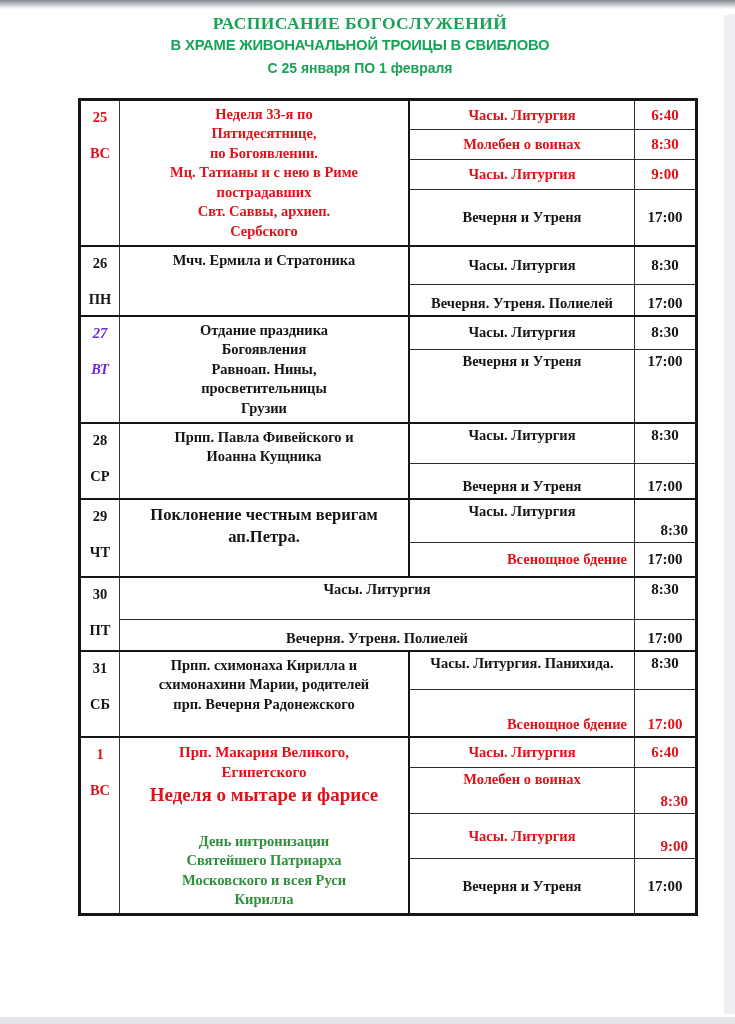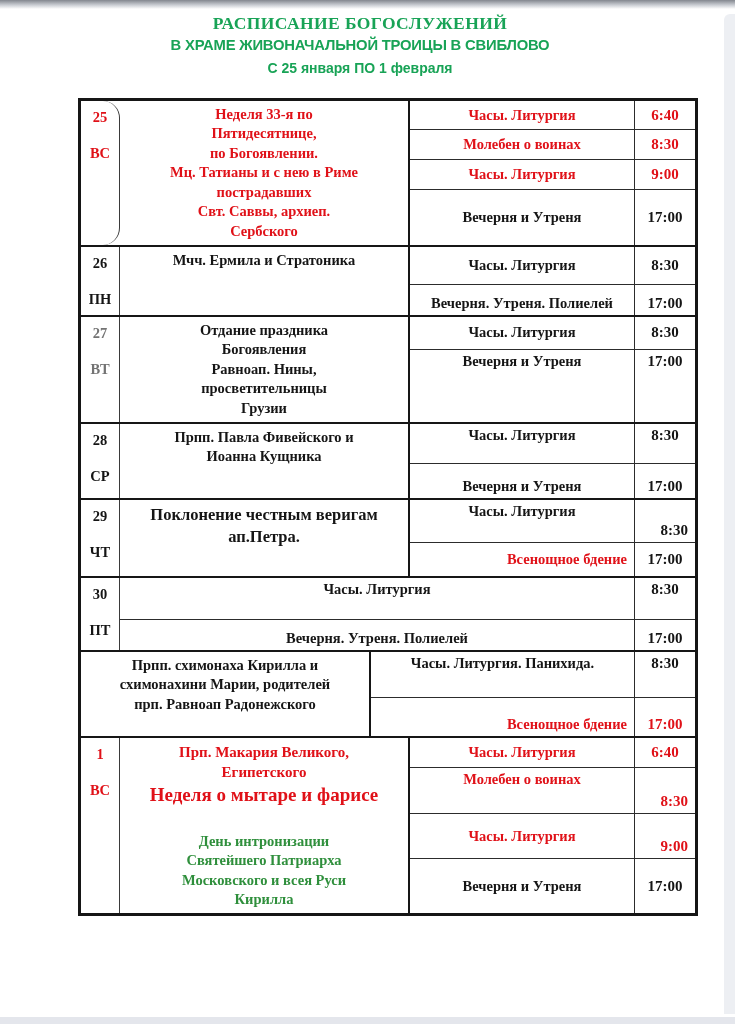--- a/index.html
+++ b/index.html
@@ -65,21 +65,21 @@
 <div class="photo-bottom"></div>
 
 <div class="header" style="color: rgb(24, 163, 86);">
   <div class="title1">РАСПИСАНИЕ БОГОСЛУЖЕНИЙ</div>
   <div class="title2">В ХРАМЕ ЖИВОНАЧАЛЬНОЙ ТРОИЦЫ В СВИБЛОВО</div>
   <div class="title3">С 25 января ПО 1 февраля</div>
 </div>
 
 <div class="schedule-table" style="border-color: rgb(22, 22, 22);">
     <div class="day-row" style="min-height: 134px;">
-      <div class="cell-date" style="color: rgb(224, 17, 24); border-radius: 17px;">
+      <div class="cell-date" style="color: rgb(224, 17, 24);">
         <div>25</div>
         <div>ВС</div>
       </div>
       <div class="cell-desc">
         <div class="desc-par" style="color: rgb(224, 17, 24); font-size: 14.5px;">Неделя 33-я по
 Пятидесятнице,
 по Богоявлении.
 Мц. Татианы и с нею в Риме
 пострадавших
 Свт. Саввы, архиеп.
@@ -141,21 +141,21 @@
           <div class="svc-label v-bottom">
             <div style="color: rgb(21, 21, 21);">Вечерня. Утреня. Полиелей</div>
           </div>
           <div class="svc-time v-bottom">
             <div style="color: rgb(21, 21, 21);">17:00</div>
           </div>
         </div>
       </div>
     </div>
     <div class="day-row" style="min-height: 99px;">
-      <div class="cell-date" style="color: #737373;">
+      <div class="cell-date" style="color: #6d28d9; font-style: italic;">
         <div>27</div>
         <div>ВТ</div>
       </div>
       <div class="cell-desc">
         <div class="desc-par" style="color: rgb(21, 21, 21); font-size: 14.5px;">Отдание праздника
 Богоявления
 Равноап. Нины,
 просветительницы
 Грузии</div>
       </div>
@@ -252,27 +252,31 @@
           <div class="svc-label v-bottom">
             <div style="color: rgb(21, 21, 21);">Вечерня. Утреня. Полиелей</div>
           </div>
           <div class="svc-time v-bottom">
             <div style="color: rgb(21, 21, 21);">17:00</div>
           </div>
         </div>
       </div>
     </div>
     <div class="day-row" style="min-height: 86px;">
+      <div class="cell-date" style="color: rgb(21, 21, 21);">
+        <div>31</div>
+        <div>СБ</div>
+      </div>
       <div class="cell-desc">
         <div class="desc-par" style="color: rgb(21, 21, 21); font-size: 14.5px;">Прпп. схимонаха Кирилла и
 схимонахини Марии, родителей
-прп. Равноап Радонежского</div>
-      </div>
-      <div class="cell-services">
-        <div class="service-row" style="height: 46px; flex: 0 0 auto;">
+прп. Вечерня Радонежского</div>
+      </div>
+      <div class="cell-services">
+        <div class="service-row" style="height: 38px; flex: 0 0 auto;">
           <div class="svc-label v-top">
             <div style="color: rgb(21, 21, 21);">Часы. Литургия. Панихида.</div>
           </div>
           <div class="svc-time v-top">
             <div style="color: rgb(21, 21, 21);">8:30</div>
           </div>
         </div>
         <div class="service-row" style="flex: 1 1 0%;">
           <div class="svc-label v-bottom h-right">
             <div style="color: rgb(224, 17, 24);">Всенощное бдение</div>

